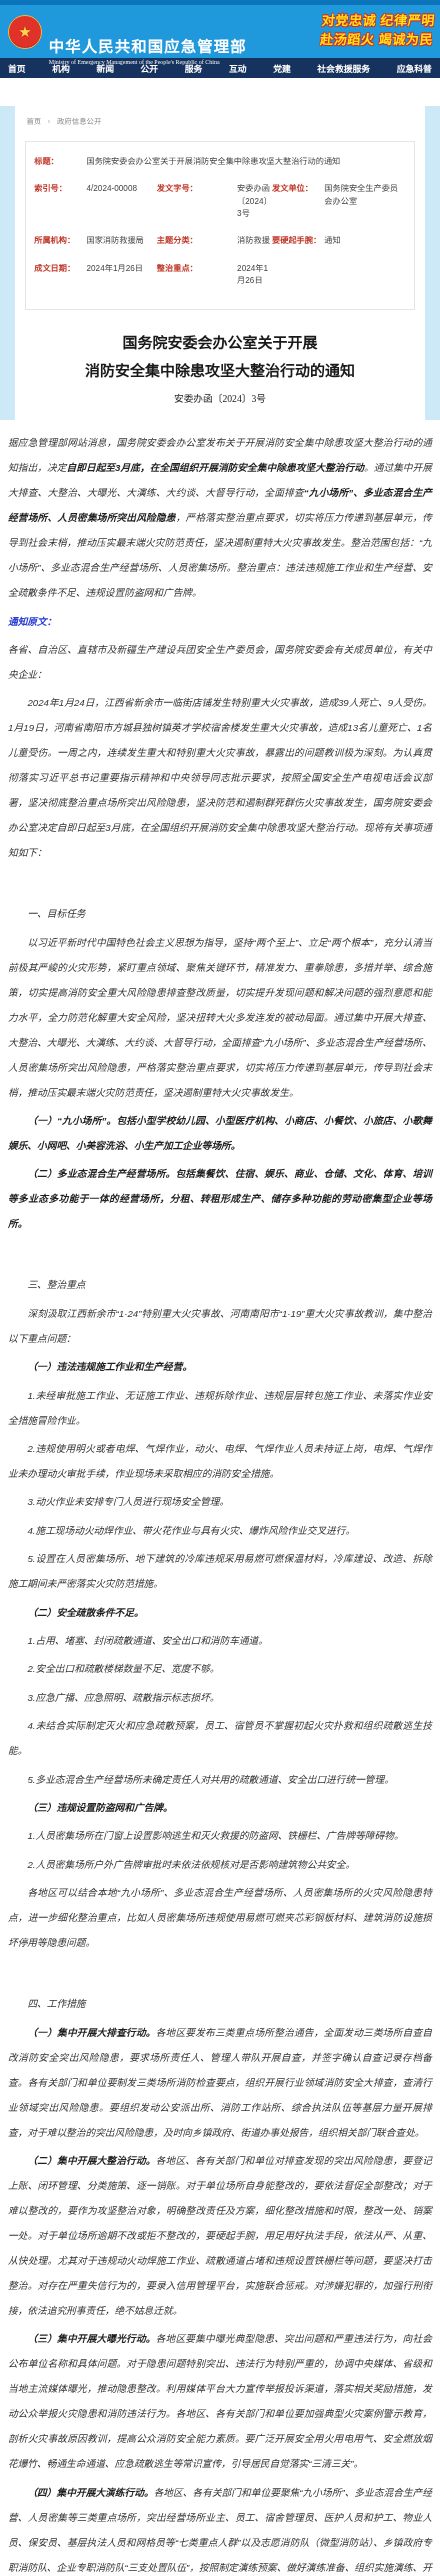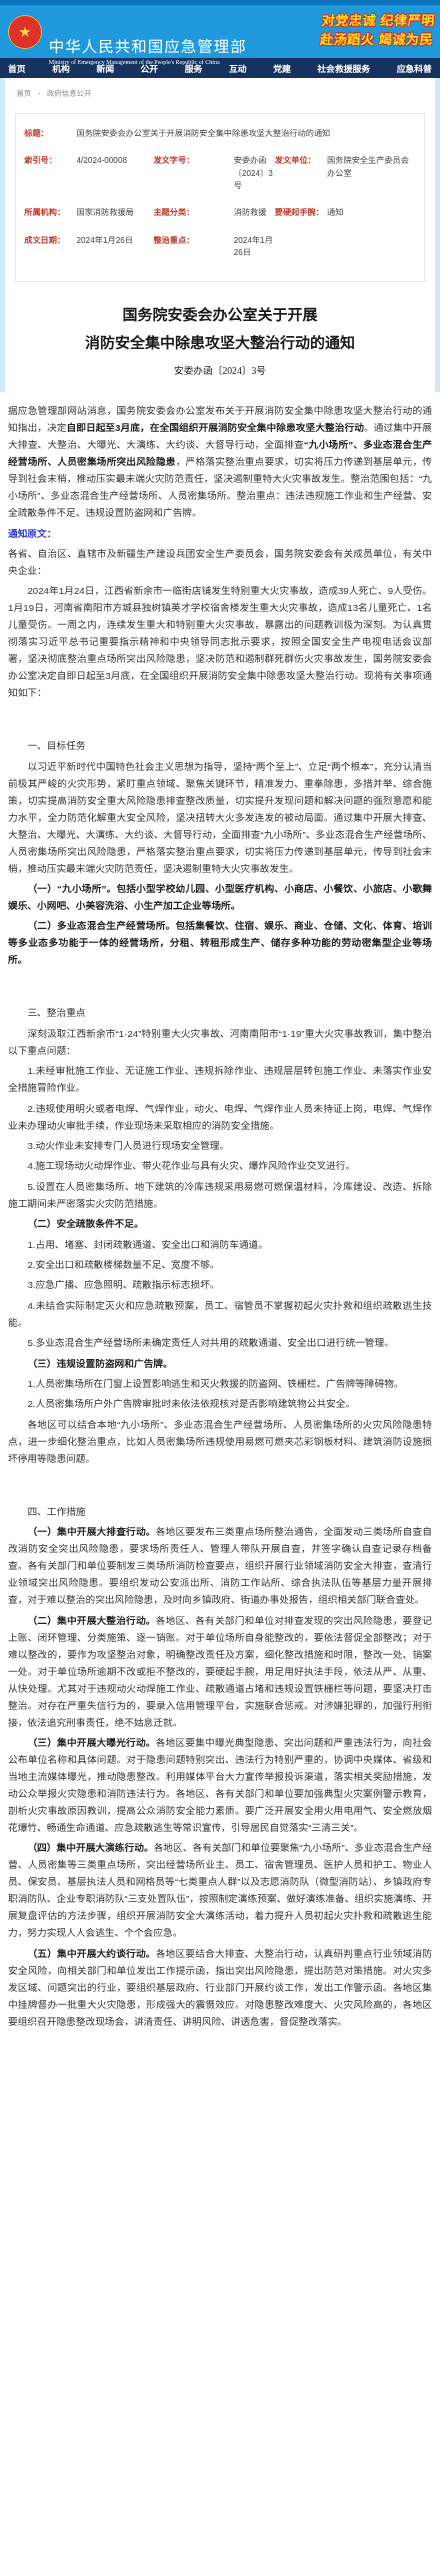--- a/index.html
+++ b/index.html
@@ -7,53 +7,53 @@
   body { width:440px; margin:0 auto; }
 
   
   .top-strip { height:5.1px; background:#0c74ba; }
   .site-header { height:53px; background:#2098dc; display:flex; align-items:center; padding:0 8px; position:relative; }
   .emblem { width:34px; height:34px; border-radius:50%; flex:0 0 auto;
             background:radial-gradient(circle at 50% 45%, #e03228 0 68%, #c8281f 69% 76%, #f3c14a 77% 100%);
             border:1.1px solid #f0ba3e; display:flex; align-items:center; justify-content:center;
             color:#ffd34d; font-size:15px; line-height:1; text-shadow:0 0 1.1px #8a1a10; }
   .head-titles { margin-left:6.8px; color:#fff; }
-  .head-cn { font-size:15.4px; font-weight:400; letter-spacing:1.1px;margin-top:36px; }
+  .head-cn { font-size:15.4px; font-weight:700; letter-spacing:1.1px;margin-top:36px; }
   .head-en { font-size:6px; margin-top:3.4px; font-family:"Liberation Serif","DejaVu Serif",serif; opacity:.95; }
   .slogan { position:absolute; right:5.7px; top:5.7px; text-align:center; transform:skewX(-5deg); }
   .slogan div { font-size:13px; font-weight:900; color:#ffe11a; letter-spacing:0.6px; line-height:19.3px; white-space:nowrap;
     text-shadow:0.9px 0.9px 0 #d42a20, -0.6px -0.6px 0 #d42a20, 0.6px -0.6px 0 #d42a20, -0.6px 0.6px 0 #d42a20; }
 
   
   .main-nav { height:20px; background:#16325e; display:flex; align-items:center; justify-content:space-between; padding:0 8px; }
   .main-nav a { color:#fff; font-size:8.8px; font-weight:700; text-decoration:none; white-space:nowrap; }
 
   
-  .upper { background:#cde8f7; padding:0 5px; }
+  .upper { background:#cde8f7; padding:0 15px;margin-top:28px; }
   .inner { background:#fff; }
 
   .breadcrumb { padding:8.5px 11.4px 6.8px; font-size:7.4px; color:#8a8a8a; }
   .breadcrumb a { color:#8a8a8a; text-decoration:none; }
   .breadcrumb .sep { margin:0 4.6px; color:#aaa; }
 
   .meta-card { border:0.6px solid #e6e6e6; margin:9px 10.2px 0; padding:13.7px 8px 6.8px; }
   .meta-row { display:flex; flex-wrap:wrap; margin-bottom:15px; }
   .meta-cell { display:flex; font-size:8.2px; line-height:1.5; }
   .meta-cell .lbl { color:#c0392b; font-weight:700; white-space:nowrap; min-width:50px; text-align:left; }
   .meta-cell .val { color:#444; padding-left:2.3px; }
   .w-full { width:100%; }
   .w-1 { width:33%; } .w-2 { width:31%;gap:28px; } .w-3 { width:36%; }
 
   .title-block { text-align:center; padding:19.3px 17px 15px; }
   .doc-title { font-family:"Liberation Serif","DejaVu Serif",serif; font-size:15px; font-weight:600; color:#1a1a1a; line-height:28px; }
   .doc-number { font-family:"Liberation Serif","DejaVu Serif",serif; font-size:9.7px; color:#222; margin-top:5.7px; }
 
   
   .article { background:#fff; padding:6.8px 8px 15px; }
-  .para { font-size:9.7px; color:#333; line-height:17px; text-align:justify; text-indent:2em; margin:3.4px 0; }
+  .para { font-size:9.7px; color:#333; line-height:25px; text-align:justify; text-indent:2em; margin:3.4px 0;font-style:italic; }
   .para.flush { text-indent:0; }
   .para .b, .para.allbold { font-weight:700; color:#1f1f1f; }
   .para.blue { color:#2a3cd2; font-weight:700; text-indent:0; }
   .para.heading { color:#333;margin-top:36px; }
 </style>
 </head>
 <body>
 
 <div class="top-strip"></div>
 
@@ -148,20 +148,21 @@
     <p class="para flush"><span>据应急管理部网站消息，国务院安委会办公室发布关于开展消防安全集中除患攻坚大整治行动的通知指出，决定</span><span class="b">自即日起至3月底，在全国组织开展消防安全集中除患攻坚大整治行动</span><span>。通过集中开展大排查、大整治、大曝光、大演练、大约谈、大督导行动，全面排查</span><span class="b">“九小场所”、多业态混合生产经营场所、人员密集场所突出风险隐患</span><span>，严格落实整治重点要求，切实将压力传递到基层单元，传导到社会末梢，推动压实最末端火灾防范责任，坚决遏制重特大火灾事故发生。整治范围包括：“九小场所”、多业态混合生产经营场所、人员密集场所。整治重点：违法违规施工作业和生产经营、安全疏散条件不足、违规设置防盗网和广告牌。</span></p>
     <p class="para blue"><span>通知原文：</span></p>
     <p class="para flush"><span>各省、自治区、直辖市及新疆生产建设兵团安全生产委员会，国务院安委会有关成员单位，有关中央企业：</span></p>
     <p class="para"><span>2024年1月24日，江西省新余市一临街店铺发生特别重大火灾事故，造成39人死亡、9人受伤。1月19日，河南省南阳市方城县独树镇英才学校宿舍楼发生重大火灾事故，造成13名儿童死亡、1名儿童受伤。一周之内，连续发生重大和特别重大火灾事故，暴露出的问题教训极为深刻。为认真贯彻落实习近平总书记重要指示精神和中央领导同志批示要求，按照全国安全生产电视电话会议部署，坚决彻底整治重点场所突出风险隐患，坚决防范和遏制群死群伤火灾事故发生，国务院安委会办公室决定自即日起至3月底，在全国组织开展消防安全集中除患攻坚大整治行动。现将有关事项通知如下：</span></p>
     <p class="para heading"><span>一、目标任务</span></p>
     <p class="para"><span>以习近平新时代中国特色社会主义思想为指导，坚持“两个至上”、立足“两个根本”，充分认清当前极其严峻的火灾形势，紧盯重点领域、聚焦关键环节，精准发力、重拳除患，多措并举、综合施策，切实提高消防安全重大风险隐患排查整改质量，切实提升发现问题和解决问题的强烈意愿和能力水平，全力防范化解重大安全风险，坚决扭转大火多发连发的被动局面。通过集中开展大排查、大整治、大曝光、大演练、大约谈、大督导行动，全面排查“九小场所”、多业态混合生产经营场所、人员密集场所突出风险隐患，严格落实整治重点要求，切实将压力传递到基层单元，传导到社会末梢，推动压实最末端火灾防范责任，坚决遏制重特大火灾事故发生。</span></p>
     <p class="para"><span class="b">（一）“九小场所”。包括小型学校幼儿园、小型医疗机构、小商店、小餐饮、小旅店、小歌舞娱乐、小网吧、小美容洗浴、小生产加工企业等场所。</span></p>
     <p class="para"><span class="b">（二）多业态混合生产经营场所。包括集餐饮、住宿、娱乐、商业、仓储、文化、体育、培训等多业态多功能于一体的经营场所，分租、转租形成生产、储存多种功能的劳动密集型企业等场所。</span></p>
     <p class="para heading"><span>三、整治重点</span></p>
     <p class="para"><span>深刻汲取江西新余市“1·24”特别重大火灾事故、河南南阳市“1·19”重大火灾事故教训，集中整治以下重点问题：</span></p>
+    <p class="para"><span class="b">（一）违法违规施工作业和生产经营。</span></p>
     <p class="para"><span>1.未经审批施工作业、无证施工作业、违规拆除作业、违规层层转包施工作业、未落实作业安全措施冒险作业。</span></p>
     <p class="para"><span>2.违规使用明火或者电焊、气焊作业，动火、电焊、气焊作业人员未持证上岗，电焊、气焊作业未办理动火审批手续，作业现场未采取相应的消防安全措施。</span></p>
     <p class="para"><span>3.动火作业未安排专门人员进行现场安全管理。</span></p>
     <p class="para"><span>4.施工现场动火动焊作业、带火花作业与具有火灾、爆炸风险作业交叉进行。</span></p>
     <p class="para"><span>5.设置在人员密集场所、地下建筑的冷库违规采用易燃可燃保温材料，冷库建设、改造、拆除施工期间未严密落实火灾防范措施。</span></p>
     <p class="para"><span class="b">（二）安全疏散条件不足。</span></p>
     <p class="para"><span>1.占用、堵塞、封闭疏散通道、安全出口和消防车通道。</span></p>
     <p class="para"><span>2.安全出口和疏散楼梯数量不足、宽度不够。</span></p>
     <p class="para"><span>3.应急广播、应急照明、疏散指示标志损坏。</span></p>
     <p class="para"><span>4.未结合实际制定灭火和应急疏散预案，员工、宿管员不掌握初起火灾扑救和组织疏散逃生技能。</span></p>

